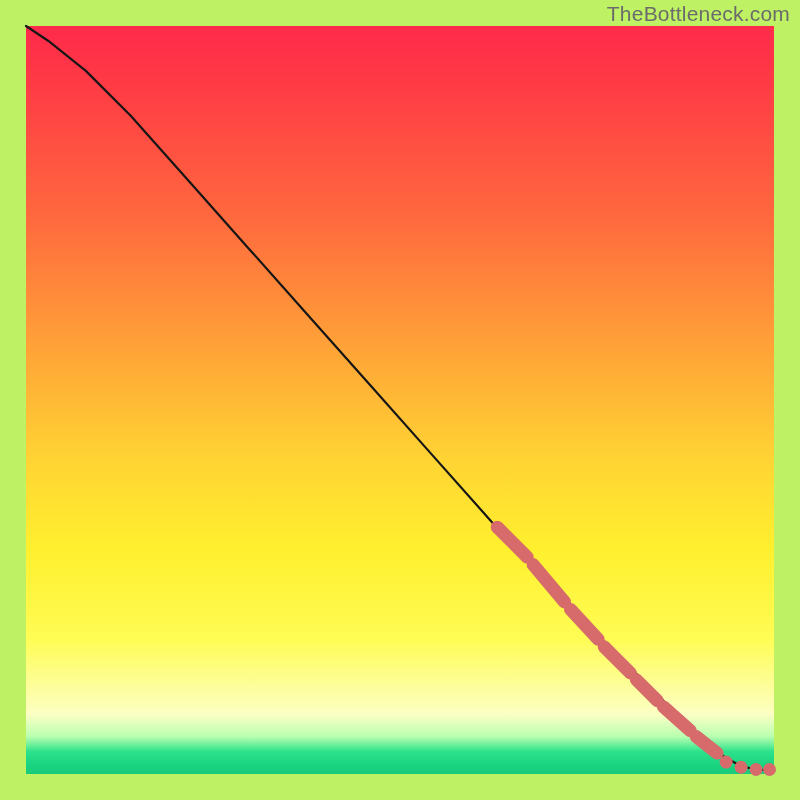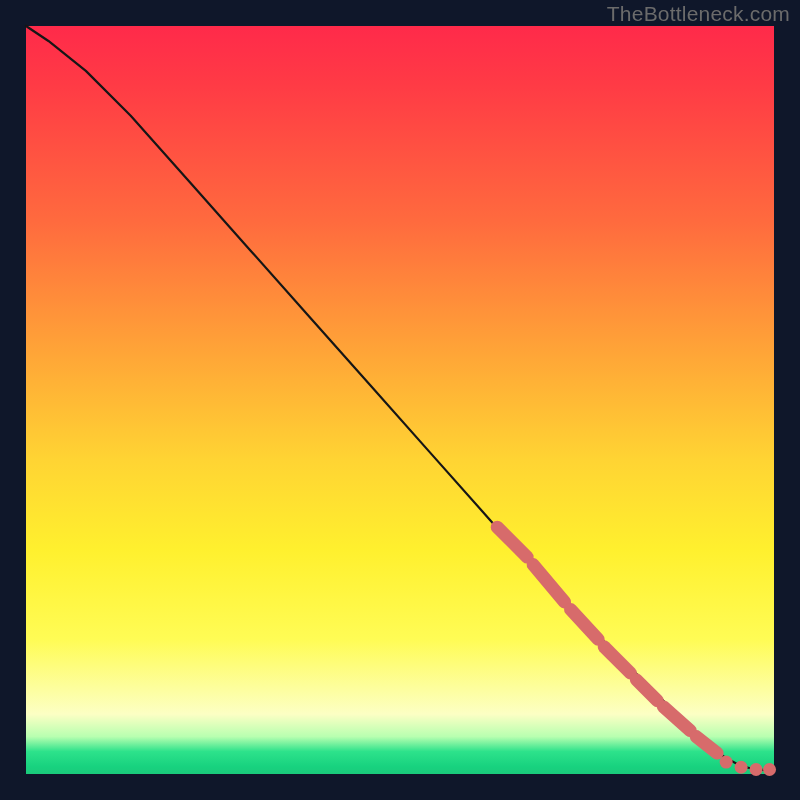--- a/index.html
+++ b/index.html
@@ -8,21 +8,21 @@
     width: 800px;
     height: 800px;
     background: #000;
     font-family: Arial, Helvetica, sans-serif;
     overflow: hidden;
   }
   .frame {
     position: relative;
     width: 800px;
     height: 800px;
-    background: #0f172a;
+    background: #bef264;
   }
   .plot {
     position: absolute;
     left: 26px;
     top: 26px;
     width: 748px;
     height: 748px;
     
     background: linear-gradient(
       to bottom,

